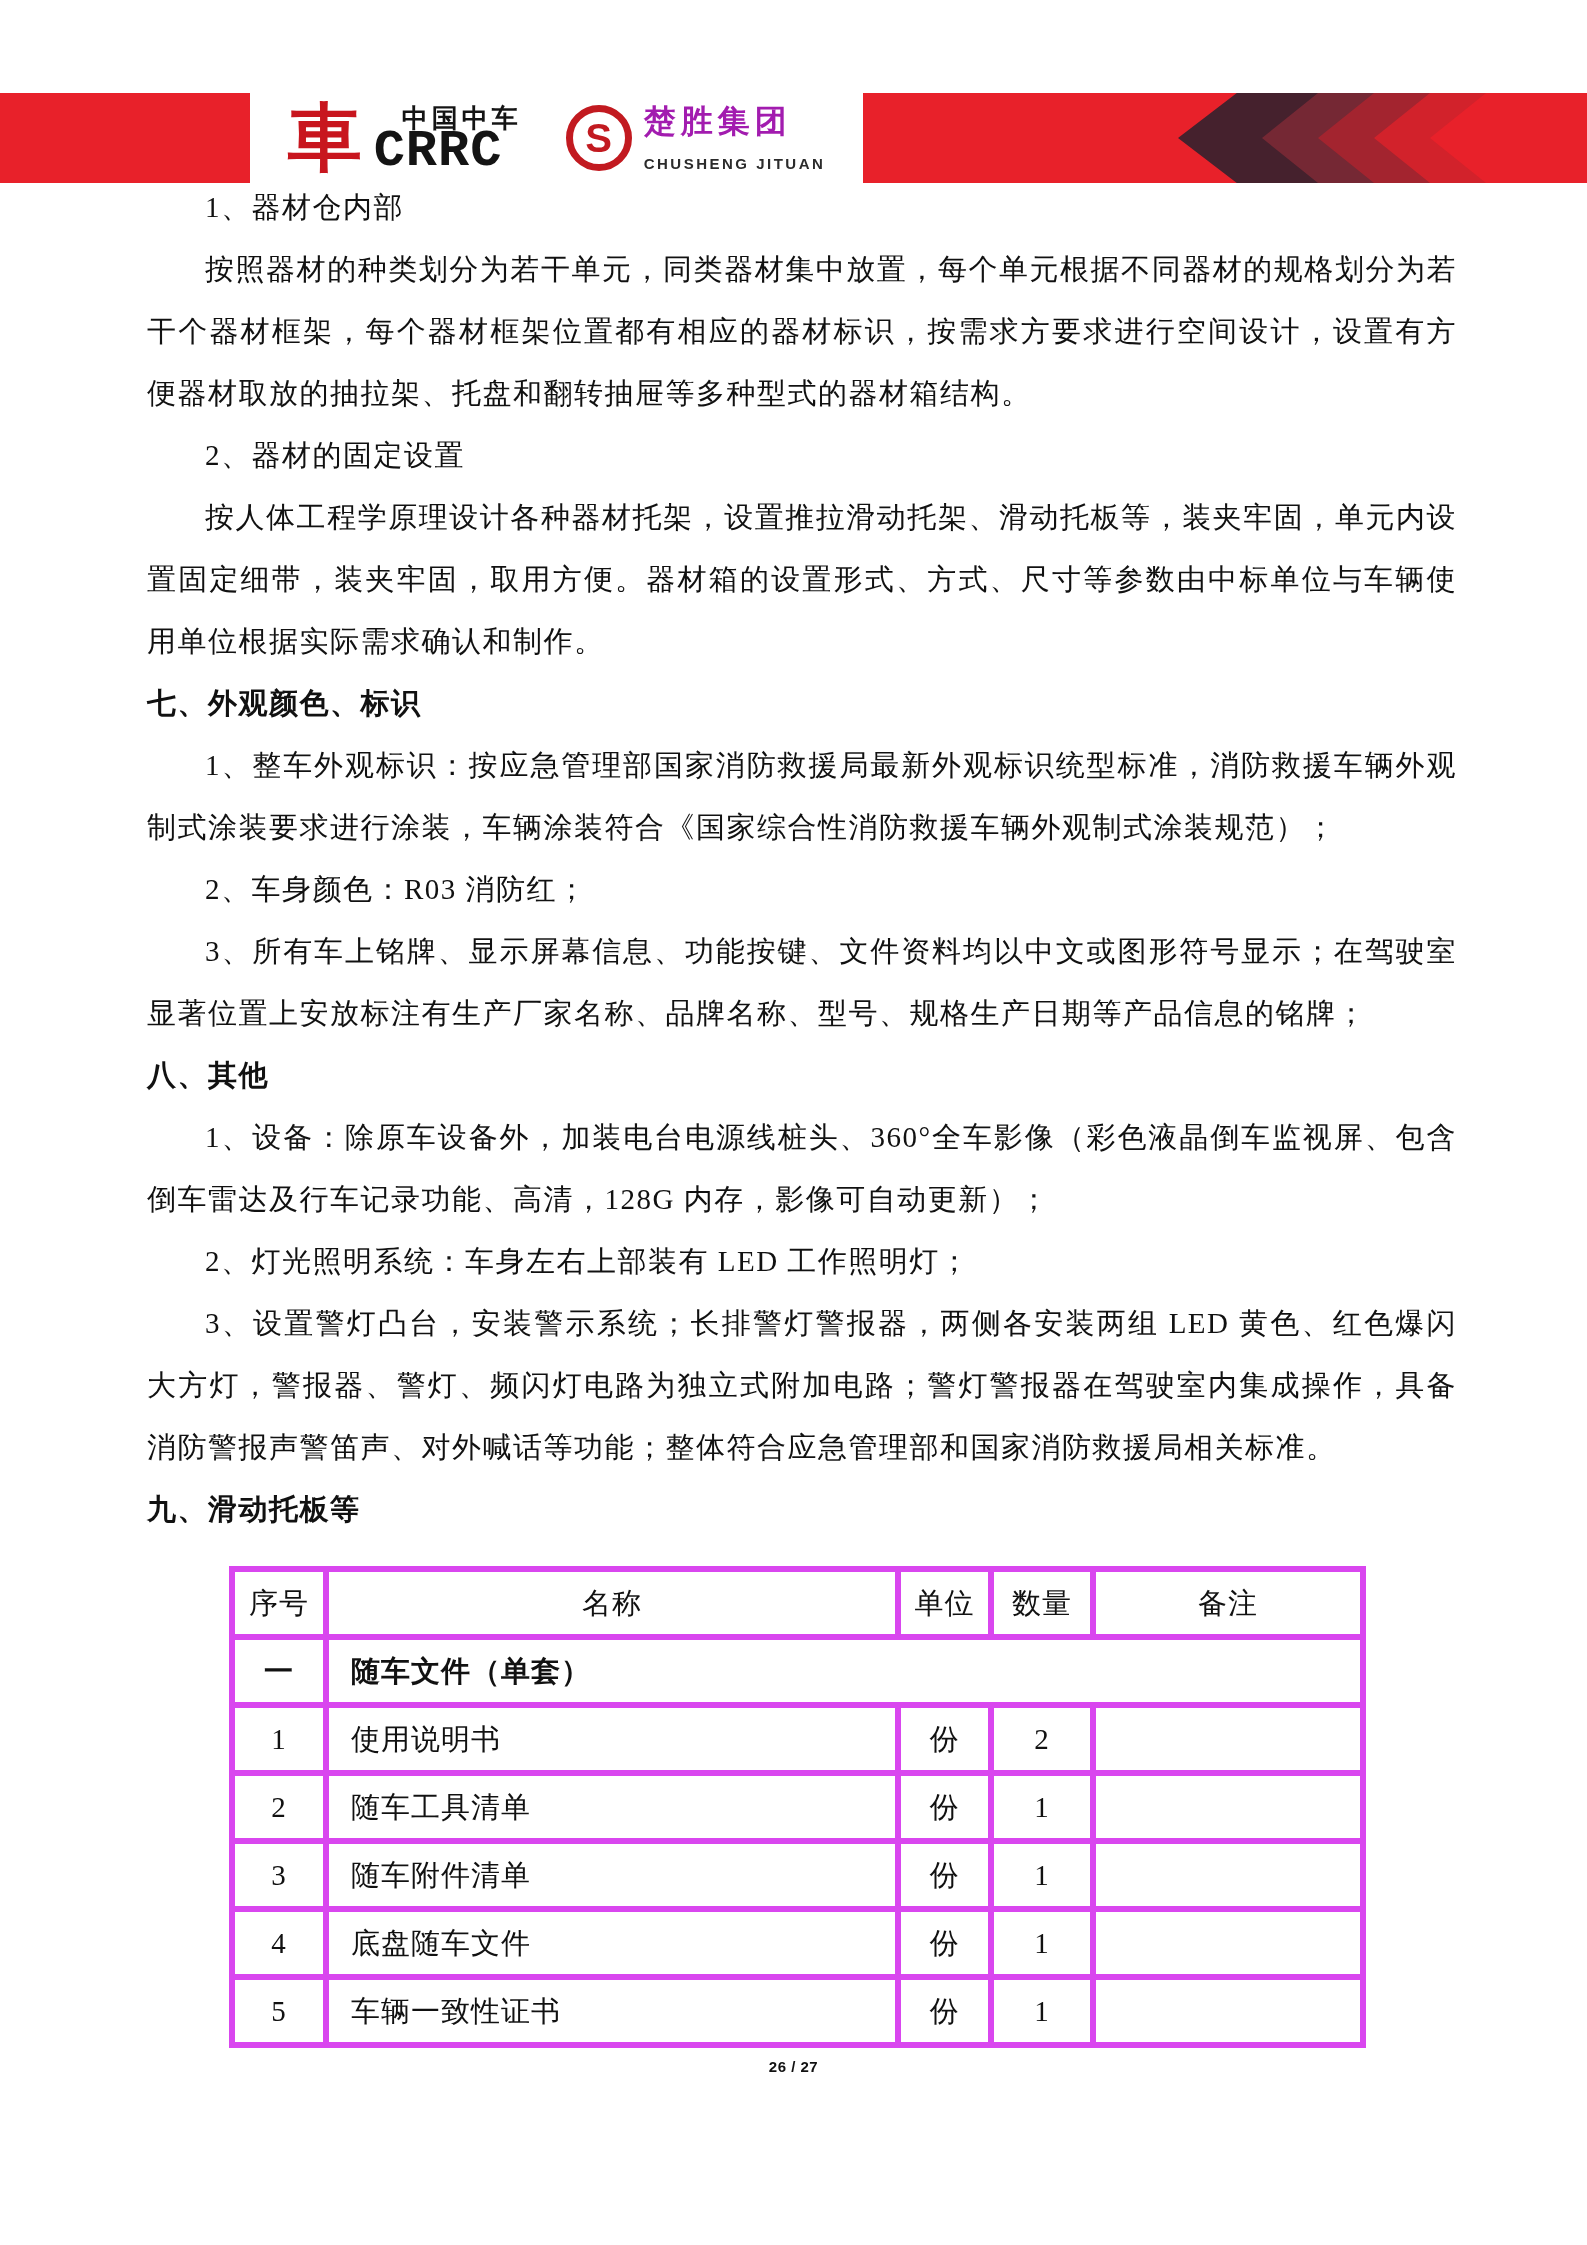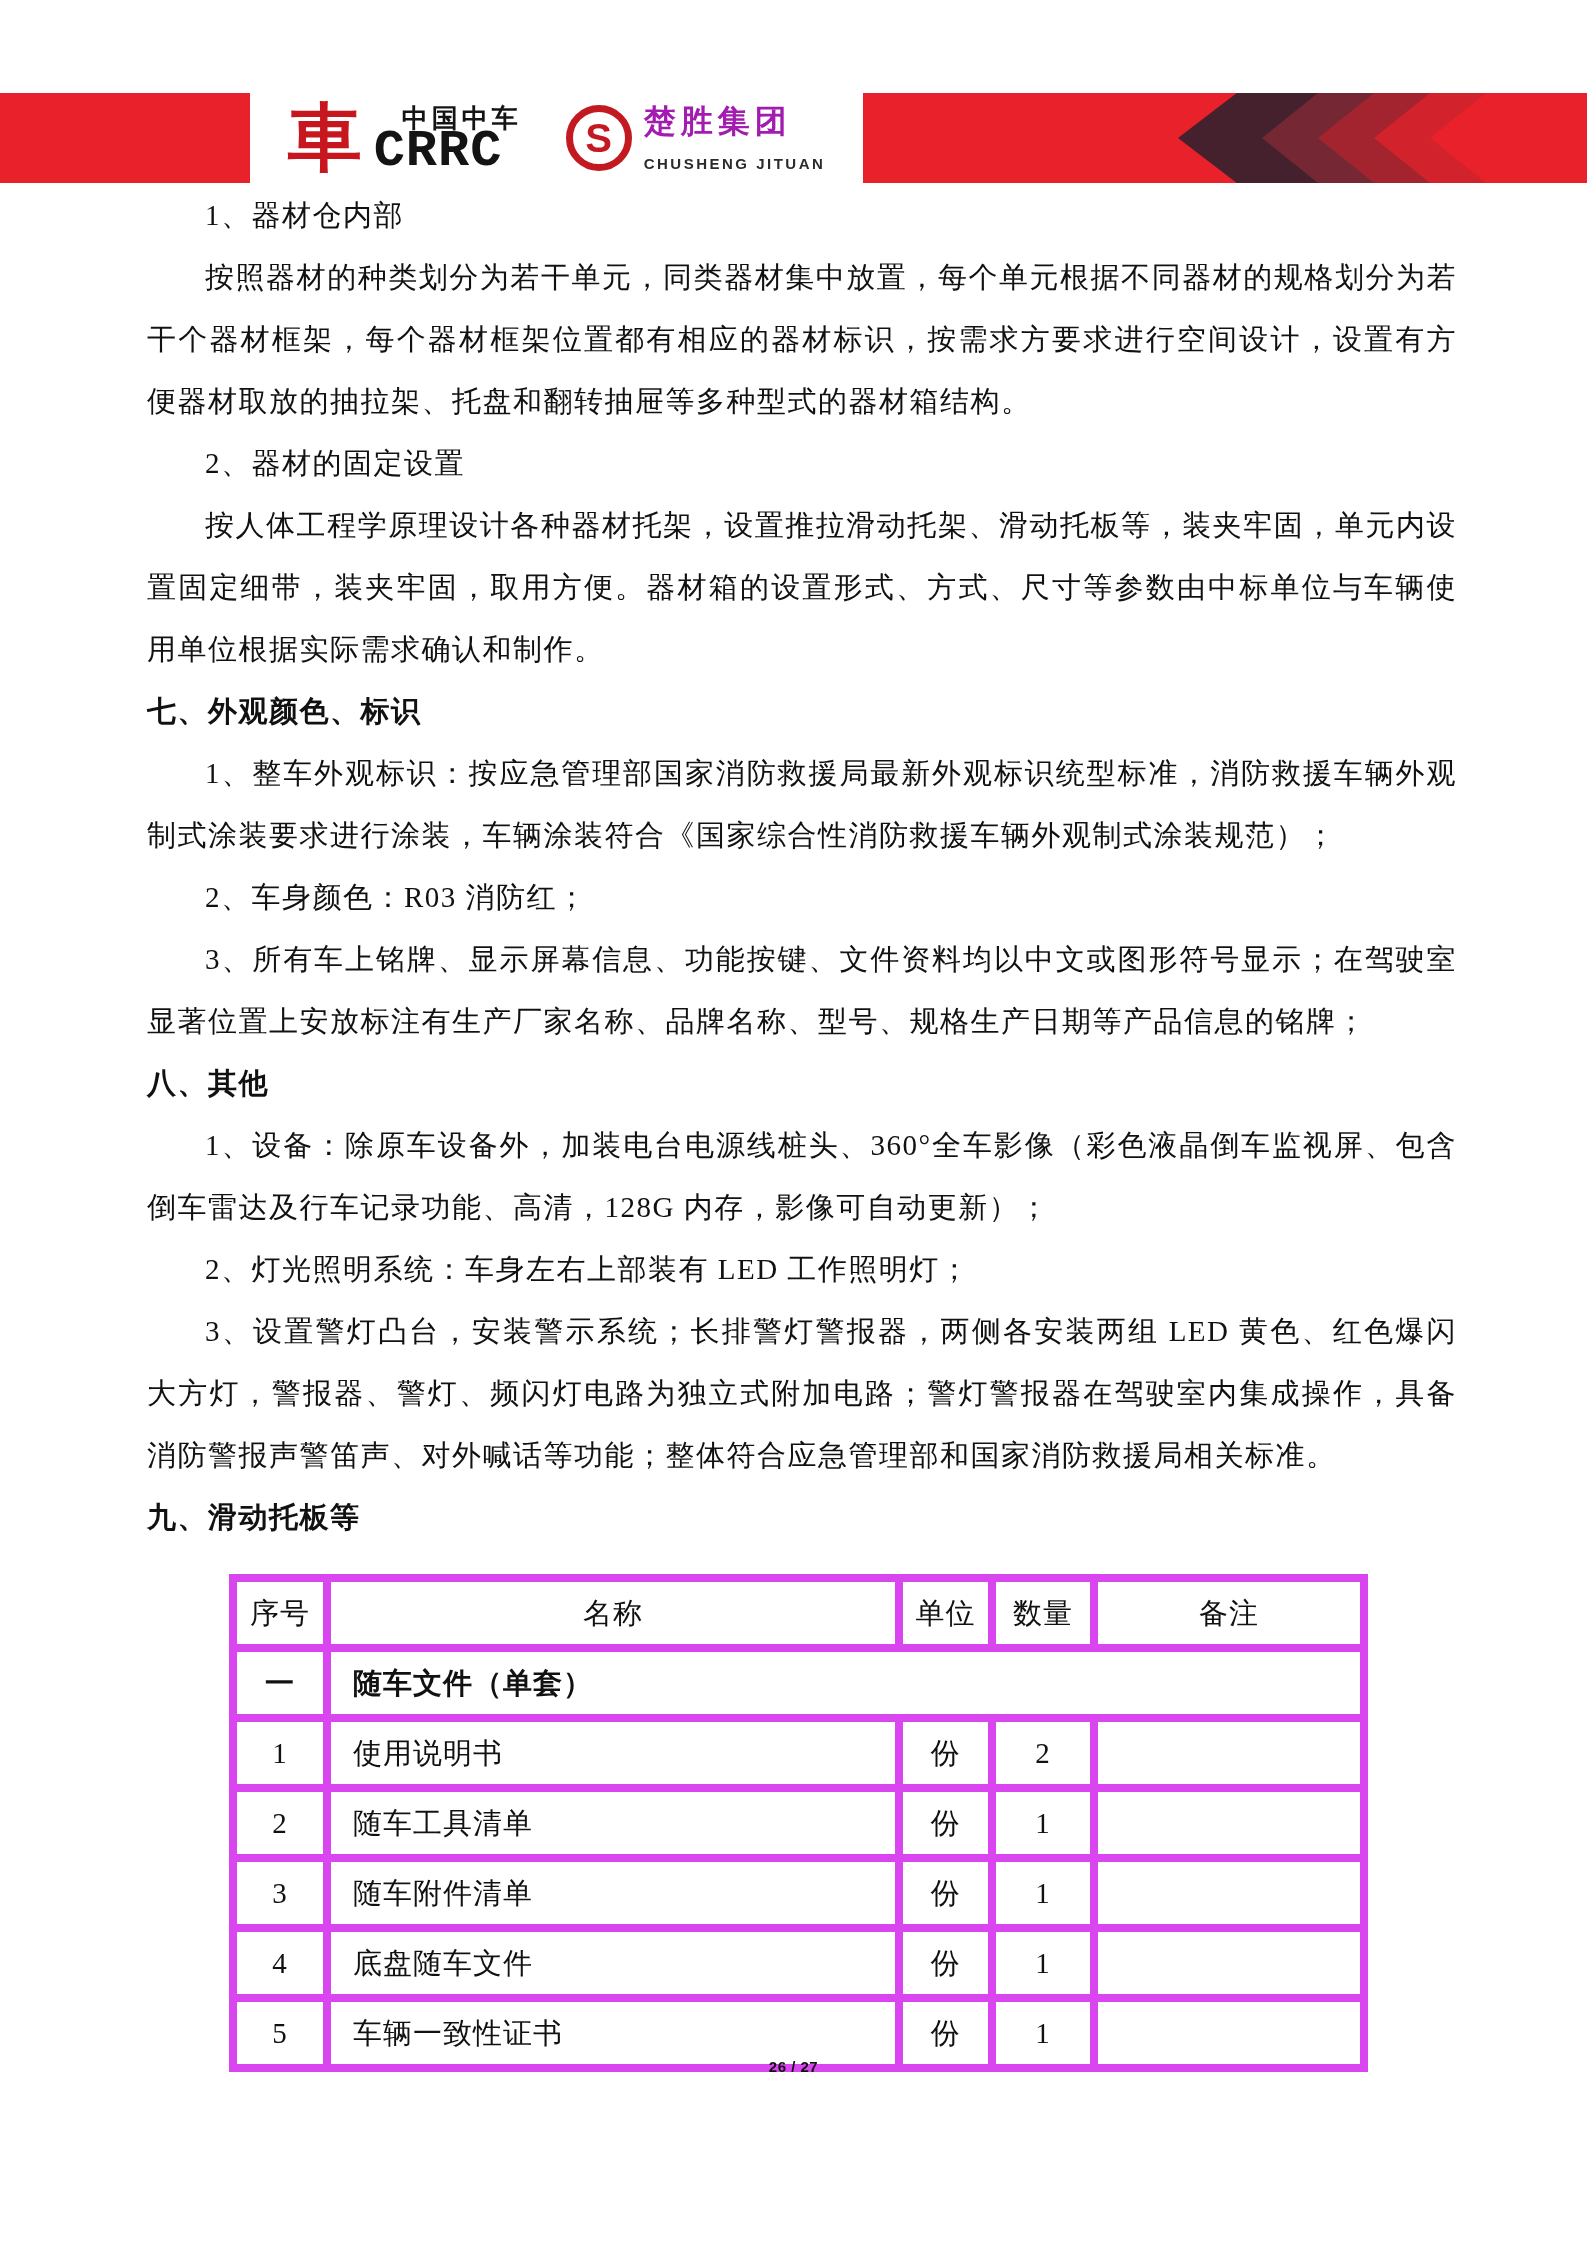--- a/index.html
+++ b/index.html
@@ -40,39 +40,39 @@
   }
   .cs-emblem span { font-size:40px; font-weight:700; color:#c21a20;
                     font-family:"Liberation Sans",sans-serif; line-height:1; }
   .cs-text { margin-left:12px; display:flex; flex-direction:column; align-items:flex-start; }
   .cs-cn { font-size:32px; line-height:36px; font-weight:700; letter-spacing:5px; color:#a21caf; }
   .cs-en { font-size:15px; line-height:18px; font-weight:700; letter-spacing:2.5px; color:#2b2b2b;
            margin-top:16px; font-family:"Liberation Sans",sans-serif; }
 
   
   .content {
-    position:absolute; left:147px; top:184px; width:1310px;
+    position:absolute; left:147px; top:176px; width:1310px;
     font-size:29px; line-height:62px; letter-spacing:1.5px; color:#111;
   }
   .para { text-indent:2em; text-align:justify; }
   .heading { font-weight:700; text-indent:0; text-align:left; }
 
   
   .doc-table {
     margin:26px 0 0 82px; width:1131px;
     border-collapse:collapse; table-layout:fixed;
     font-size:29px; letter-spacing:1px; color:#111;
   }
   .doc-table col.c-idx  { width:94px; }
   .doc-table col.c-name { width:572px; }
   .doc-table col.c-unit { width:93px; }
   .doc-table col.c-qty  { width:102px; }
   .doc-table col.c-note { width:270px; }
   .doc-table th, .doc-table td {
-    border:8px solid #d946ef; height:63px;
+    border:6px solid #d946ef; height:63px;
     text-align:center; vertical-align:middle; font-weight:400;
   }
   .doc-table td.name-cell { text-align:left; padding-left:22px; }
   .doc-table tr.section-row td { font-weight:700; }
   .doc-table tr.section-row td.name-cell { text-align:left; }
 
   
   .footer {
     position:absolute; left:0; right:0; top:2058px; text-align:center;
     font-family:"Liberation Sans",sans-serif; font-weight:700;

